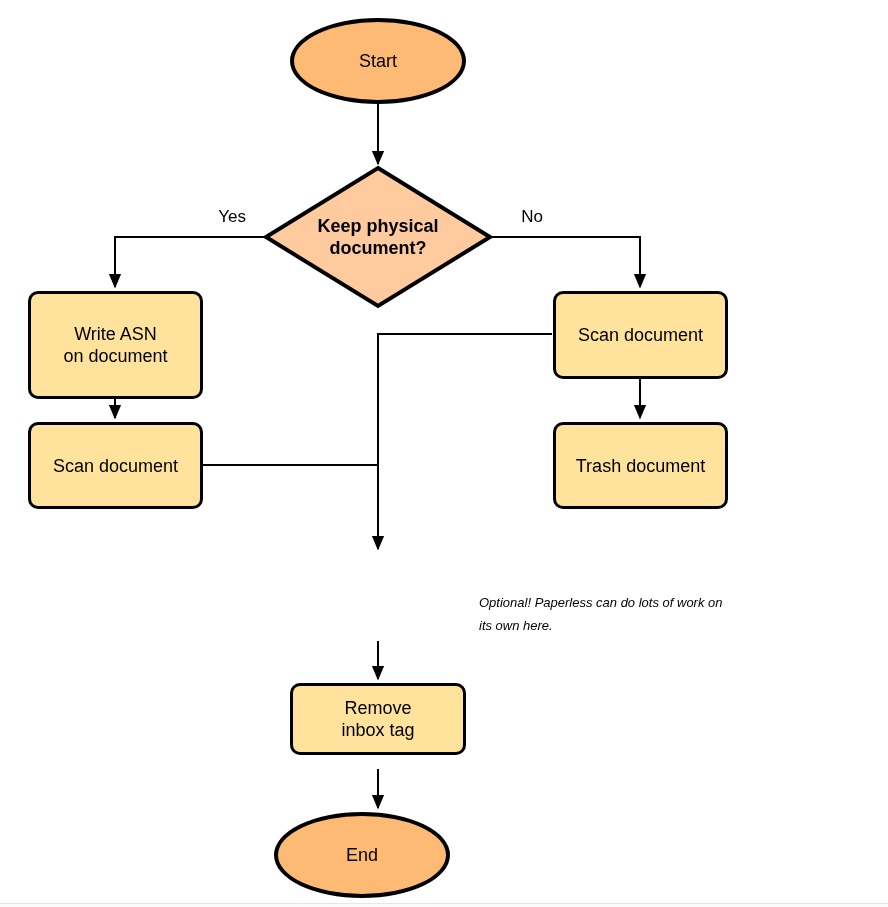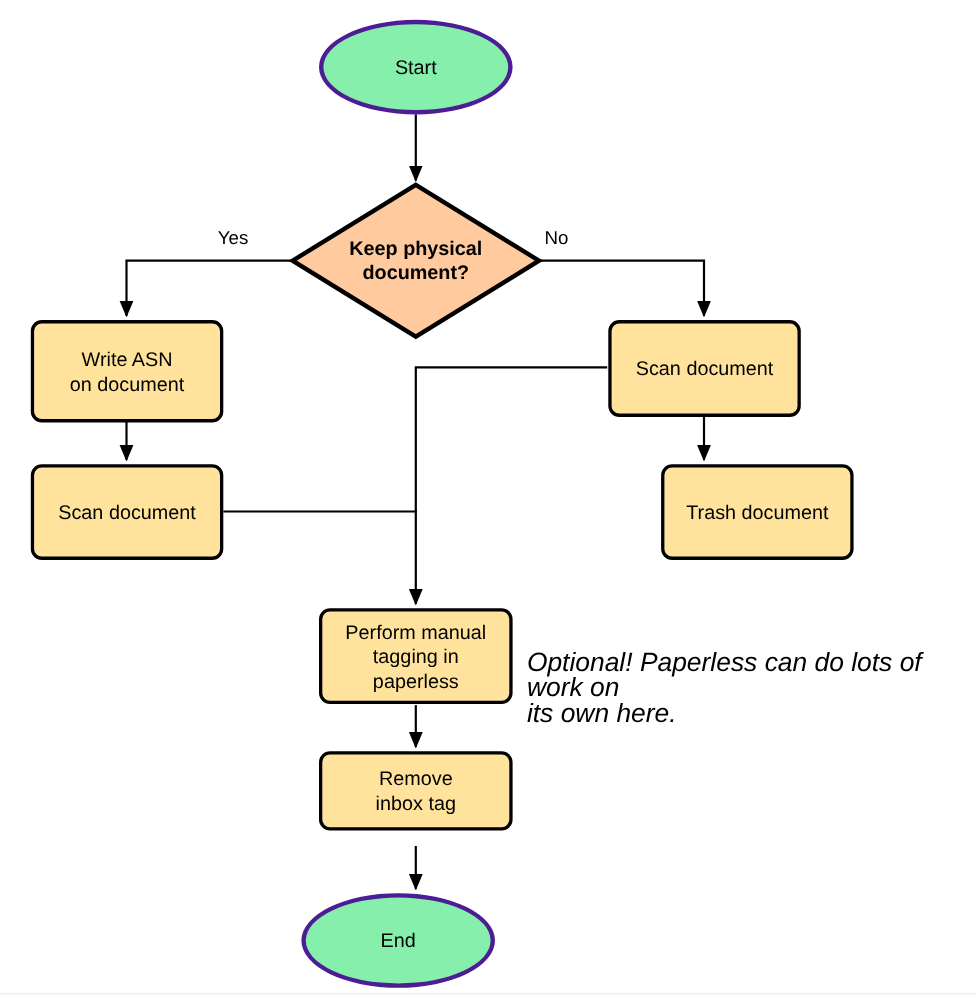--- a/index.html
+++ b/index.html
@@ -33,58 +33,58 @@
     font-size: 18px;
     line-height: 22px;
     white-space: pre-line;
   }
   .rect {
     background: #ffe39c;
     border: 3px solid #000000;
     border-radius: 10px;
   }
   .ellipse {
-    background: #86efac;
-    border: 4px solid #4c1d95;
+    background: #fdba74;
+    border: 4px solid #000000;
     border-radius: 50%;
   }
   .diamond-label {
     background: transparent;
     border: none;
     font-weight: bold;
   }
   .edge-label {
     position: absolute;
     z-index: 2;
     font-size: 17px;
     line-height: 20px;
     color: #000000;
-    text-align: left;
+    text-align: right;
   }
   .annotation {
     position: absolute;
     z-index: 2;
     left: 479px;
     top: 591px;
     width: 408px;
-    font-size: 24px;
+    font-size: 13px;
     line-height: 23px;
     font-style: italic;
     color: #000000;
     text-align: left;
     white-space: pre-line;
   }
   
   #n-start   { left: 290px; top: 18px;  width: 176px; height: 86px; }
   #n-decision-label { left: 288px; top: 204px; width: 180px; height: 66px; }
-  #n-write-asn  { left: 28px;  top: 291px; width: 175px; height: 93px; }
+  #n-write-asn  { left: 28px;  top: 291px; width: 175px; height: 108px; }
   #n-scan-left  { left: 28px;  top: 422px; width: 175px; height: 87px; }
   #n-archive    { left: 28px;  top: 553px; width: 175px; height: 87px; }
   #n-scan-right { left: 553px; top: 291px; width: 175px; height: 88px; }
-  #n-trash      { left: 553px; top: 422px; width: 175px; height: 87px; margin-left: 48px; }
+  #n-trash      { left: 553px; top: 422px; width: 175px; height: 87px; }
   #n-tagging    { left: 290px; top: 553px; width: 176px; height: 87px; }
   #n-remove     { left: 290px; top: 683px; width: 176px; height: 72px; }
   #n-end        { left: 274px; top: 812px; width: 176px; height: 86px; }
   #lbl-yes { left: 198px; top: 207px; width: 48px; }
   #lbl-no  { left: 495px; top: 207px; width: 48px; }
   .bottom-line {
     position: absolute;
     left: 0;
     top: 903px;
     width: 888px;
@@ -152,25 +152,20 @@
 
 
   <div class="node rect" id="n-scan-right">
     <span>Scan document</span>
   </div>
 
   <div class="node rect" id="n-trash">
     <span>Trash document</span>
   </div>
 
-  <div class="node rect" id="n-tagging">
-    <span>Perform manual
-tagging in
-paperless</span>
-  </div>
 
   <div class="annotation">Optional! Paperless can do lots of work on
 its own here.</div>
 
   <div class="node rect" id="n-remove">
     <span>Remove
 inbox tag</span>
   </div>
 
   <div class="node ellipse" id="n-end">

